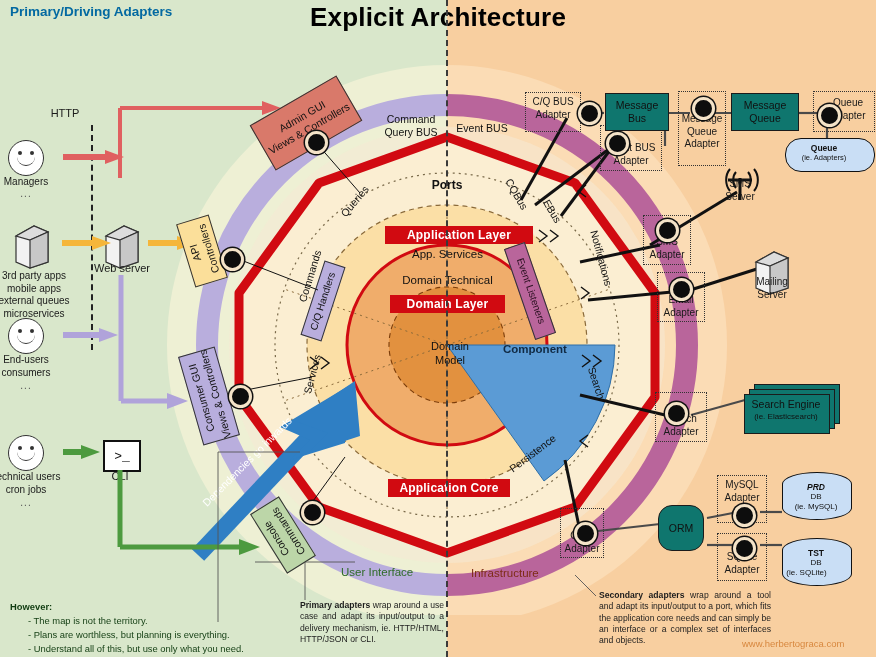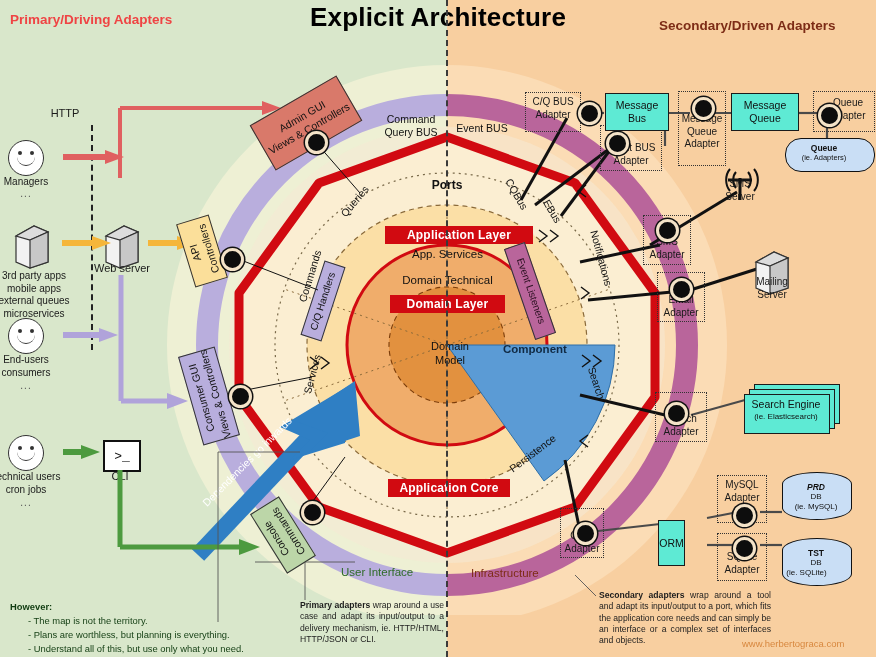--- a/index.html
+++ b/index.html
@@ -5,37 +5,37 @@
   html,body{margin:0;padding:0;}
   body{width:876px;height:657px;overflow:hidden;font-family:"Liberation Sans",sans-serif;background:#fff;}
   #stage{position:relative;width:876px;height:657px;overflow:hidden;}
   .abs{position:absolute;}
   
   .bg-left{left:0;top:0;width:447px;height:657px;background:#d9e7cb;}
   .bg-right{left:447px;top:0;width:429px;height:657px;background:#f8cfa0;}
   .divider{left:446px;top:0;width:0;height:657px;border-left:2px dashed #3a3a3a;}
   
   .hdr{font-weight:bold;font-size:13.5px;}
-  .hdr-left{left:10px;top:12px;color:#ef4444;}
+  .hdr-left{left:10px;top:4px;color:#0369a1;}
   .hdr-right{left:659px;top:18px;color:#7d2c16;}
   .title{left:0;top:2px;width:876px;text-align:center;font-size:26px;font-weight:bold;color:#000;letter-spacing:.2px;}
   
   .t{font-size:10px;color:#1a1a1a;line-height:1.25;}
   .tc{text-align:center;}
   
   .face{width:34px;height:34px;border-radius:50%;background:#fff;border:1.6px solid #333;}
   .face .eye{position:absolute;width:4px;height:4px;border-radius:50%;background:#333;top:10px;}
   .face .eye.l{left:9px;} .face .eye.r{left:21px;}
   .face .mouth{position:absolute;left:8px;top:14px;width:18px;height:10px;border-bottom:1.8px solid #333;border-radius:0 0 12px 12px;}
   .dots{font-size:10px;color:#555;letter-spacing:1px;}
   
   .vdash{border-left:2px dashed #222;}
   
   .box{border:1.2px solid #333;box-sizing:border-box;font-size:10.5px;color:#111;display:flex;align-items:center;justify-content:center;text-align:center;line-height:1.2;}
-  .blue-box{background:#5eead4;border:1.4px solid #1b1b1b;text-align:center;}
+  .blue-box{background:#0f766e;border:1.4px solid #1b1b1b;text-align:center;}
   .dashbox{border:1.4px dotted #333;box-sizing:border-box;}
   .port-dot{width:17px;height:17px;border-radius:50%;background:#0d0d0d;border:3px solid #f4e3c8;box-shadow:0 0 0 1.5px #111;}
   .cylinder{background:#c9def5;border:1.6px solid #111;border-radius:50%/18px;}
   
   .card{border:1.2px solid #333;box-sizing:border-box;display:flex;align-items:center;justify-content:center;text-align:center;font-size:10.5px;color:#111;line-height:1.25;}
   .card-admin{background:#d9796a;}
   .card-api{background:#fbdf9a;}
   .card-consumer{background:#b8aedd;}
   .card-console{background:#bcd6a8;}
   .card-handlers{background:#b9aedd;}
@@ -386,34 +386,33 @@
   </svg>
   <div class="abs tc t" style="left:744px;top:276px;width:56px;white-space:pre-line;">Mailing
 Server</div>
 
   <div class="abs blue-box" style="left:754px;top:384px;width:84px;height:38px;"></div>
   <div class="abs blue-box" style="left:749px;top:389px;width:84px;height:38px;"></div>
   <div class="abs blue-box" style="left:744px;top:394px;width:84px;height:38px;"></div>
   <div class="abs tc" style="left:744px;top:398px;width:84px;font-size:10.5px;color:#111;">Search Engine</div>
   <div class="abs tc" style="left:744px;top:412px;width:84px;font-size:8px;color:#111;">(ie. Elasticsearch)</div>
 
-  <div class="abs box blue-box" style="left:658px;top:520px;width:27px;height:46px;">ORM</div>
+  <div class="abs box blue-box" style="left:658px;top:505px;width:46px;height:46px;border-radius:14px;">ORM</div>
 
   <div class="abs cylinder" style="left:782px;top:472px;width:68px;height:46px;border-radius:50%/12px;"></div>
   <div class="abs tc" style="left:782px;top:482px;width:68px;font-size:8.5px;font-weight:bold;color:#111;font-style:italic;">PRD</div>
   <div class="abs tc" style="left:782px;top:492px;width:68px;font-size:8px;color:#111;">DB</div>
   <div class="abs tc" style="left:782px;top:502px;width:68px;font-size:8px;color:#111;">(ie. MySQL)</div>
 
   <div class="abs cylinder" style="left:782px;top:538px;width:68px;height:46px;border-radius:50%/12px;"></div>
   <div class="abs tc" style="left:782px;top:548px;width:68px;font-size:8.5px;font-weight:bold;color:#111;">TST</div>
   <div class="abs tc" style="left:782px;top:558px;width:68px;font-size:8px;color:#111;">DB</div>
   <div class="abs tc" style="left:782px;top:568px;width:49px;font-size:8px;color:#111;">(ie. SQLite)</div>
 
   <div class="abs hdr hdr-left">Primary/Driving Adapters</div>
-  <div class="abs hdr hdr-right">Secondary/Driven Adapters</div>
   <div class="abs title">Explicit Architecture</div>
   <div class="abs divider"></div>
 
   <div class="abs zone zone-ui" style="left:341px;top:566px;">User Interface</div>
   <div class="abs zone zone-inf" style="left:471px;top:567px;text-align:right;">Infrastructure</div>
 
   <div class="abs note" style="left:300px;top:600px;width:144px;">
     <b>Primary adapters</b><span> wrap around a use case and adapt its input/output to a delivery mechanism, ie. HTTP/HTML, HTTP/JSON or CLI.</span>
   </div>
 

